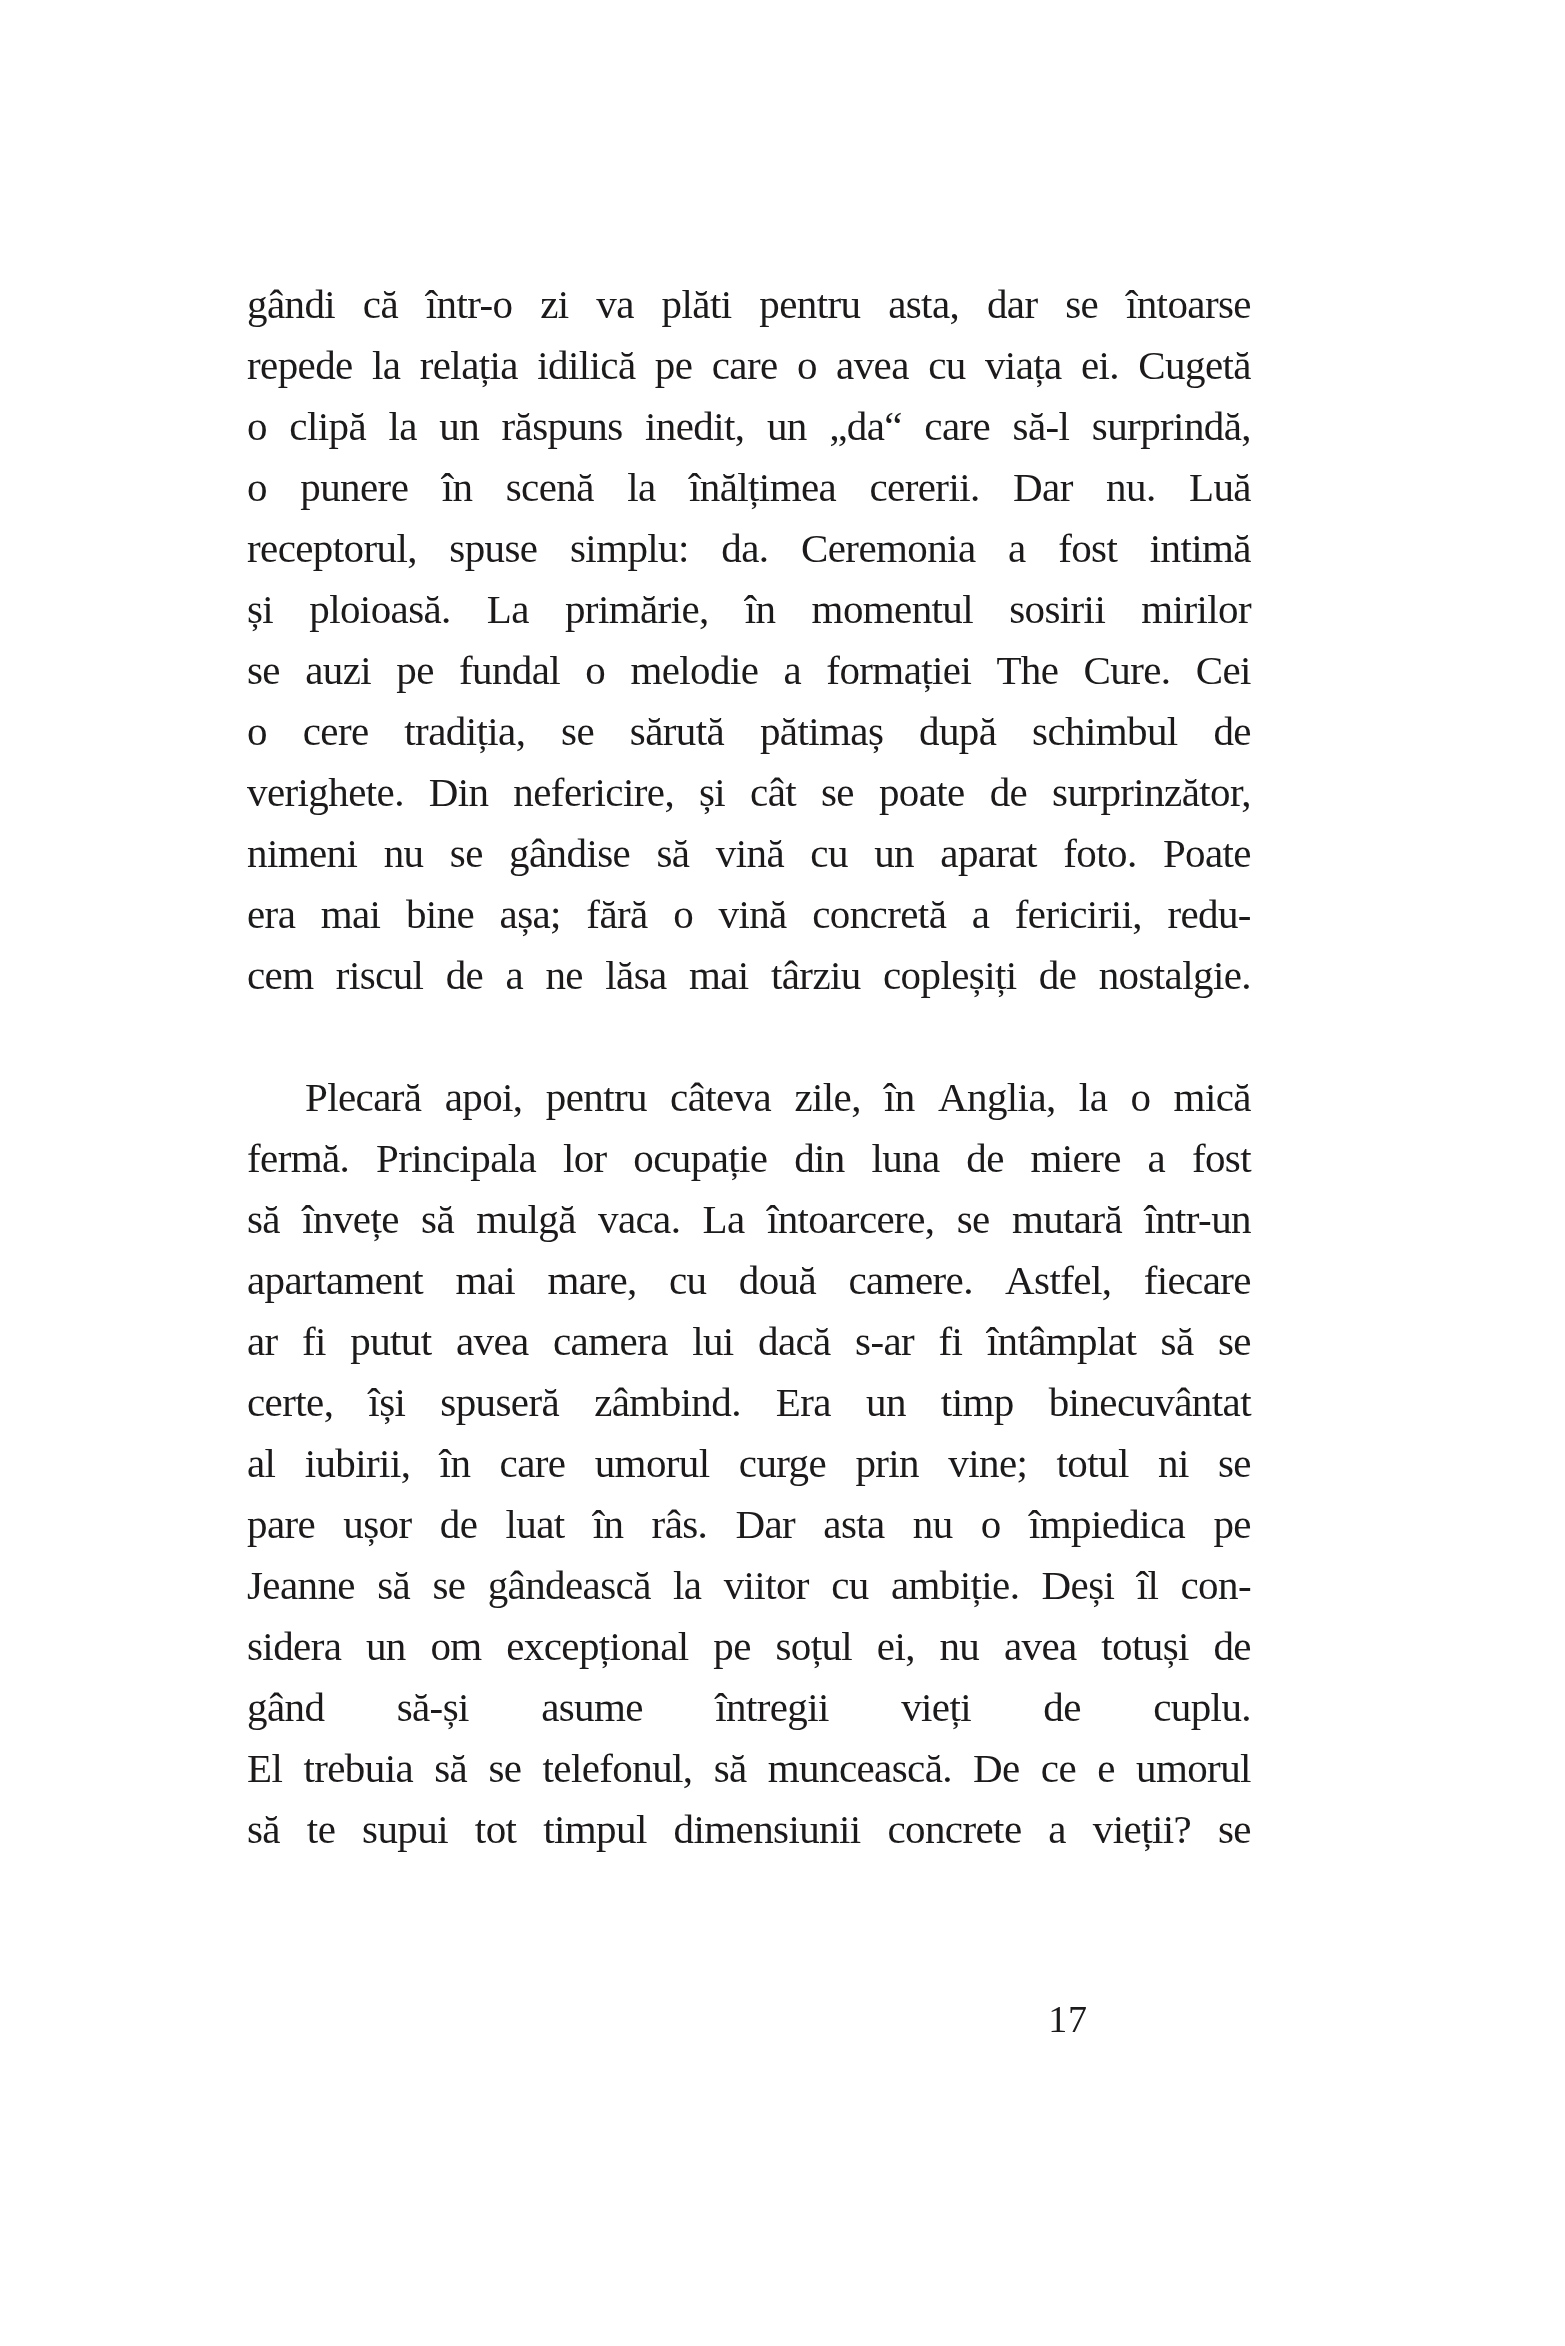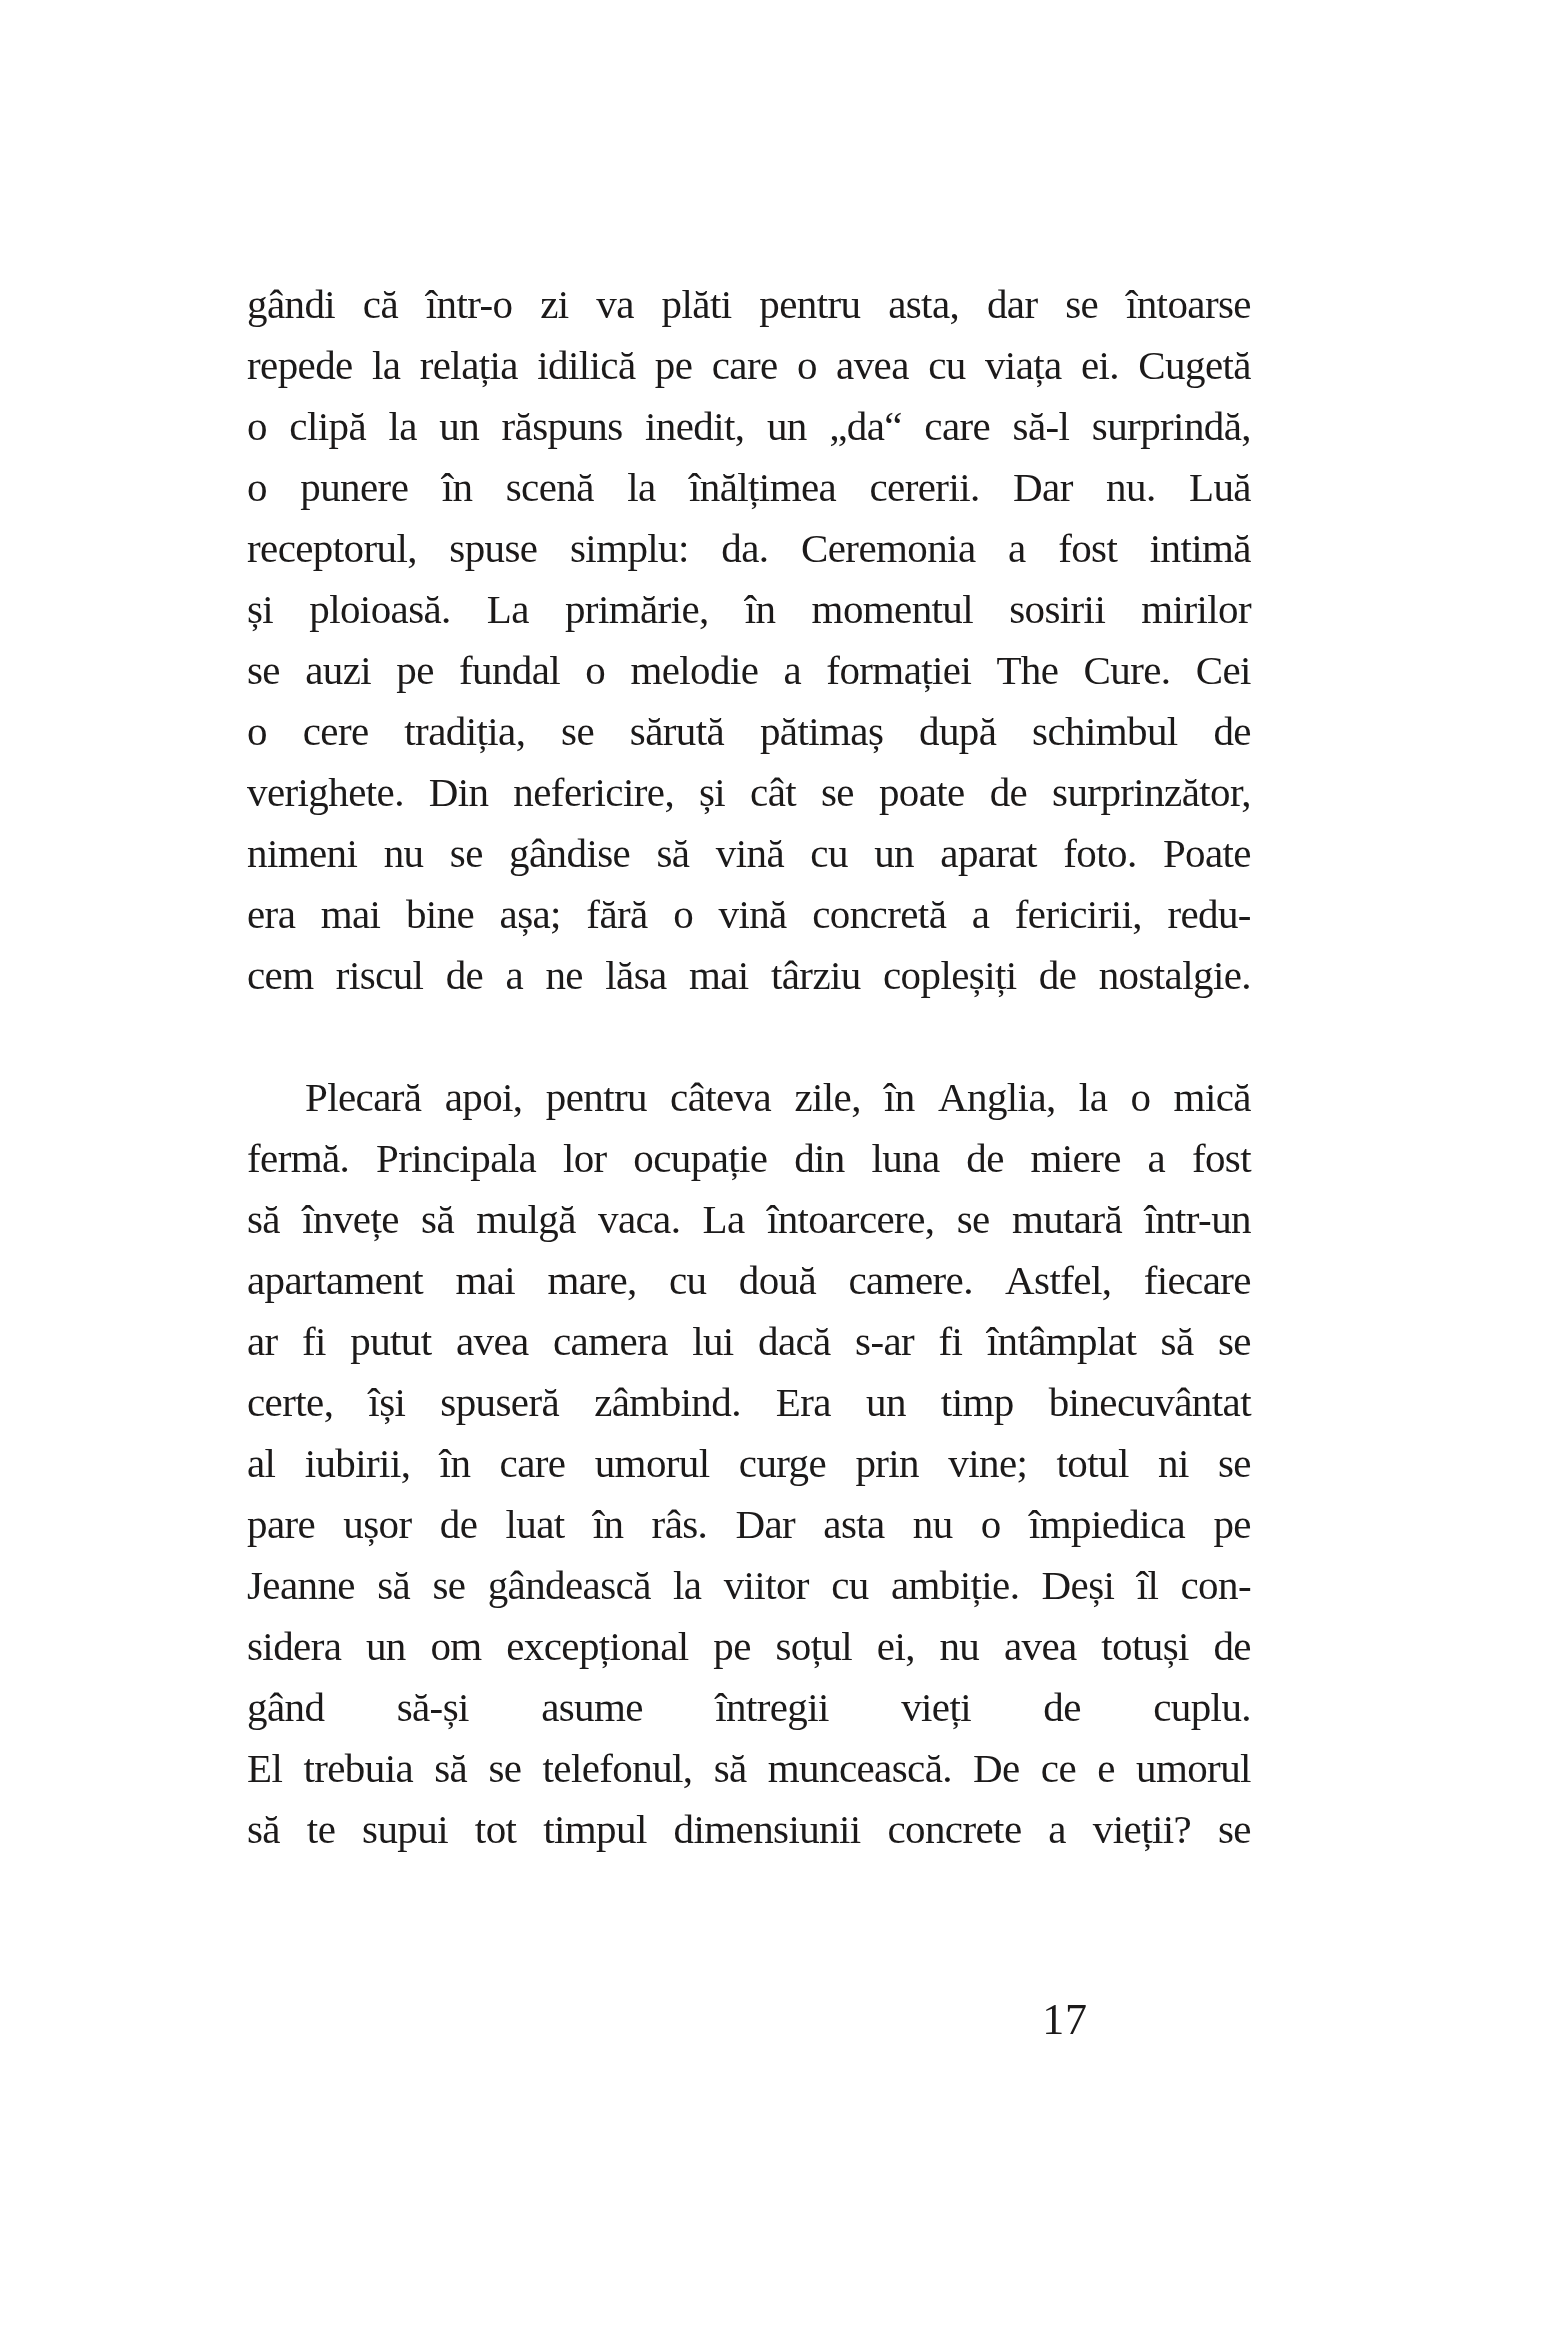--- a/index.html
+++ b/index.html
@@ -48,21 +48,21 @@
     padding-left: 58px;
     margin-top: 24px;
   }
   .line .word {
     display: inline-block;
   }
   .page-number {
     position: absolute;
     top: 1997px;
     right: 314px;
-    font-size: 44px;
+    font-size: 38px;
     line-height: 45px;
     letter-spacing: 0.9px;
   }
 </style>
 </head>
 <body>
 
 <div class="page">
   <div class="text-block" id="text-block">
 

